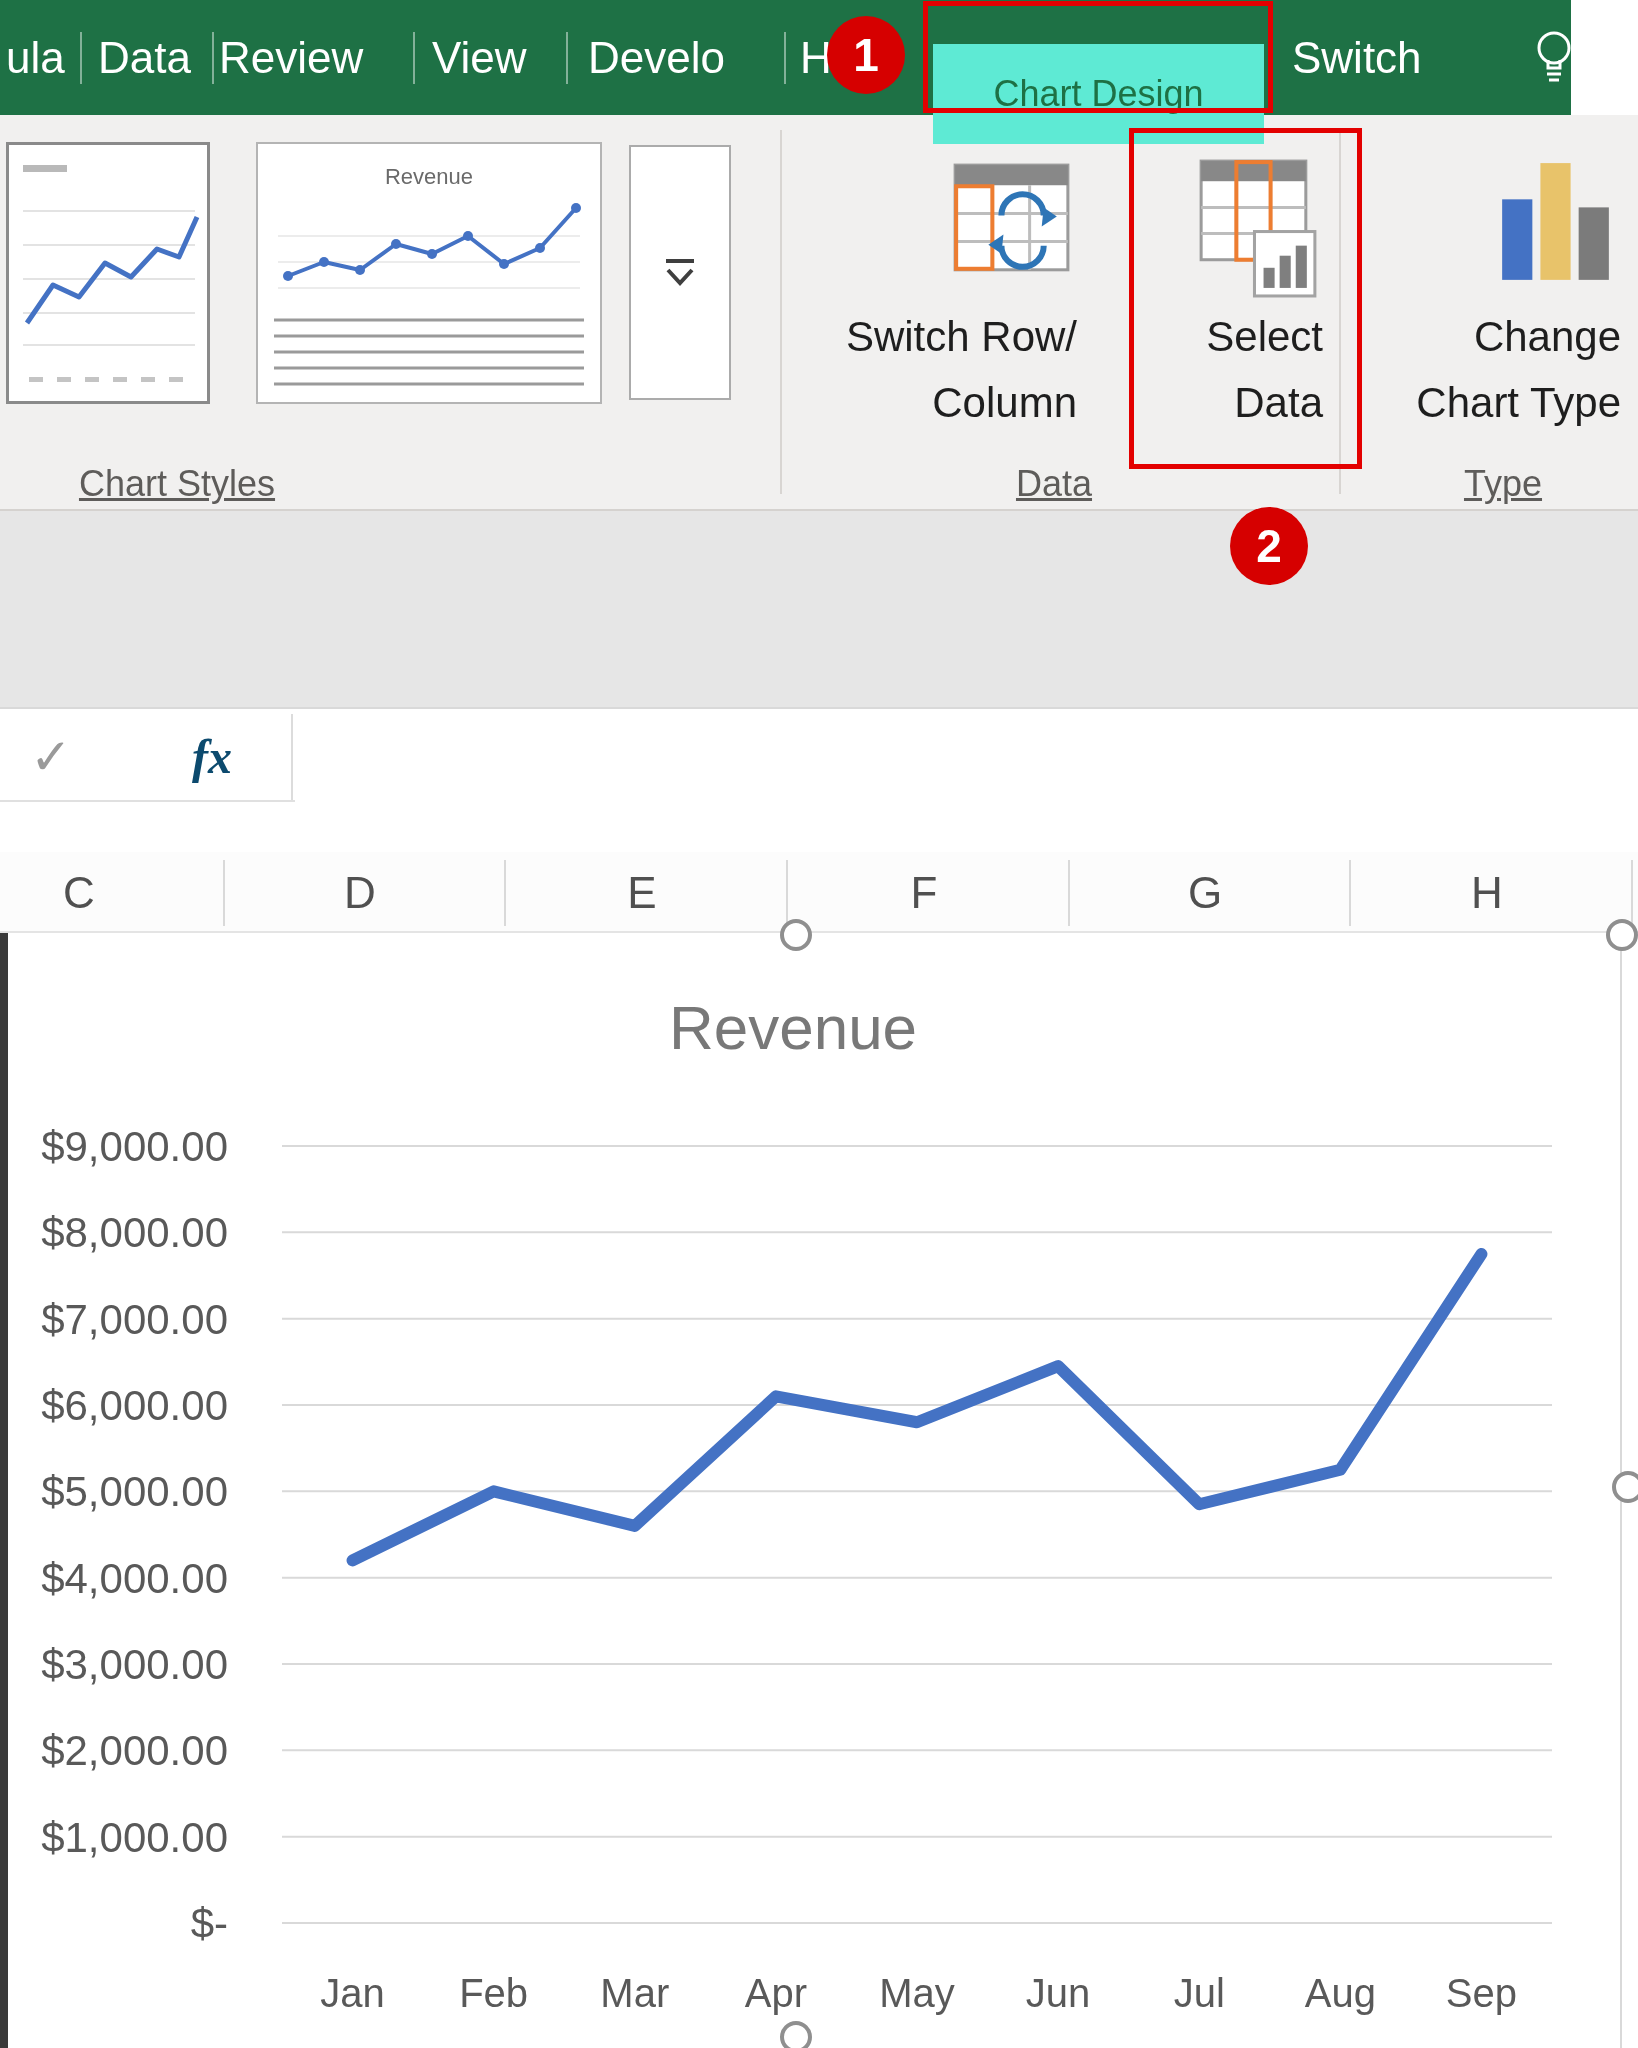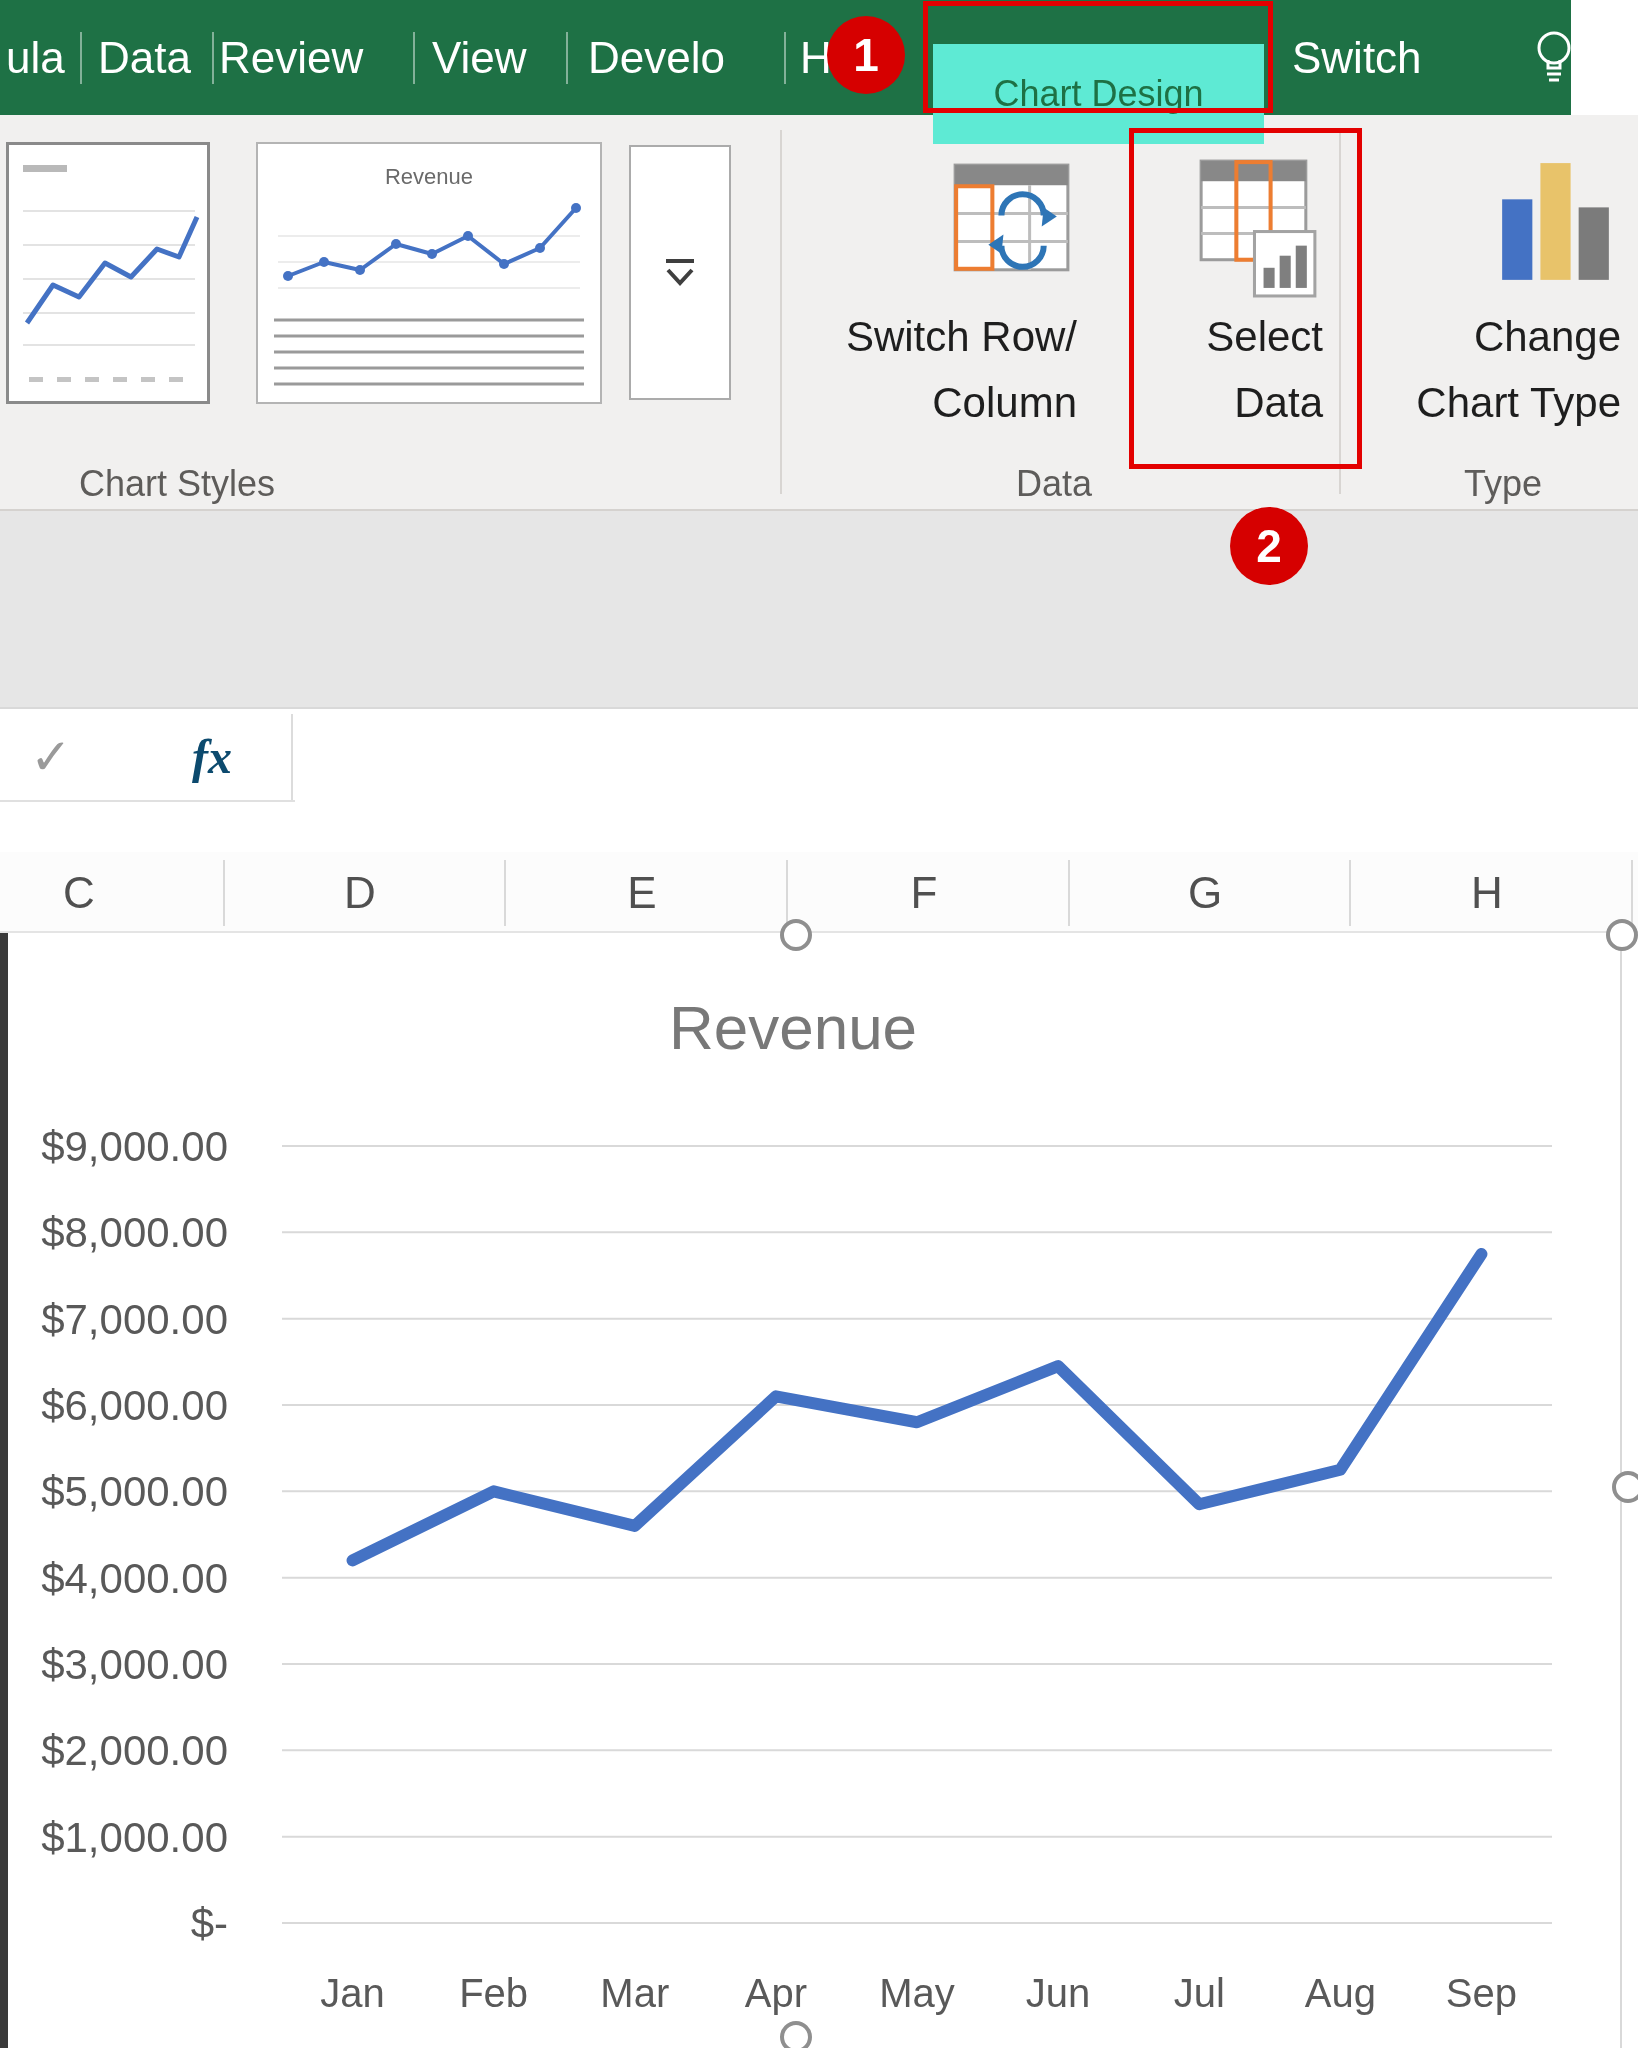--- a/index.html
+++ b/index.html
@@ -20,21 +20,21 @@
   
   .ribbon { position:absolute; left:0; top:115px; width:1638px; height:396px; background:#f1f0ef; border-bottom:2px solid #d5d2cf; z-index:5; }
   .thumb { position:absolute; background:#ffffff; }
   .thumb1 { left:6px; top:27px; width:204px; height:262px; border:3px solid #8a8a8a; }
   .thumb2 { left:256px; top:27px; width:346px; height:262px; border:2px solid #b4b4b4; }
   .more-btn { position:absolute; left:629px; top:30px; width:102px; height:255px; background:#ffffff; border:2px solid #ababab; display:flex; align-items:center; justify-content:center; }
   .group-sep { position:absolute; top:15px; width:2px; height:364px; background:#d8d5d2; }
   .rbtn { position:absolute; top:18px; width:215px; height:362px; display:flex; flex-direction:column; align-items:flex-end; }
   .rbtn .lbl { font-size:42px; line-height:66px; color:#1e1e1e; text-align:center; white-space:nowrap; }
   .rbtn svg { margin-top:16px; margin-bottom:4px; }
-  .group-label { position:absolute; top:348px; font-size:36px; color:#5e5c5a; transform:translateX(-50%); white-space:nowrap; }
+  .group-label { position:absolute; top:348px; font-size:36px; color:#5e5c5a; transform:translateX(-50%); white-space:nowrap;text-decoration:underline; }
 
   
   .gray-band { position:absolute; left:0; top:511px; width:1638px; height:196px; background:#e6e6e6; }
   .formula-bar { position:absolute; left:0; top:707px; width:1638px; height:95px; background:#ffffff; border-top:2px solid #d9d9d9; border-bottom:2px solid #e0e0e0; }
   .check { position:absolute; left:30px; top:0; height:95px; display:flex; align-items:center; font-size:50px; color:#9a9a9a; }
   .fx { position:absolute; left:192px; top:0; height:95px; display:flex; align-items:center; font-family:"Liberation Serif", serif; font-style:italic; font-weight:bold; font-size:48px; color:#0c4a6e; }
   .fbar-sep { position:absolute; left:291px; top:5px; width:2px; height:86px; background:#dcdcdc; }
   .formula-input { position:absolute; left:295px; top:0; width:1343px; height:95px; background:#ffffff; }
   .spacer { position:absolute; left:0; top:802px; width:1638px; height:50px; background:#ffffff; }
 

